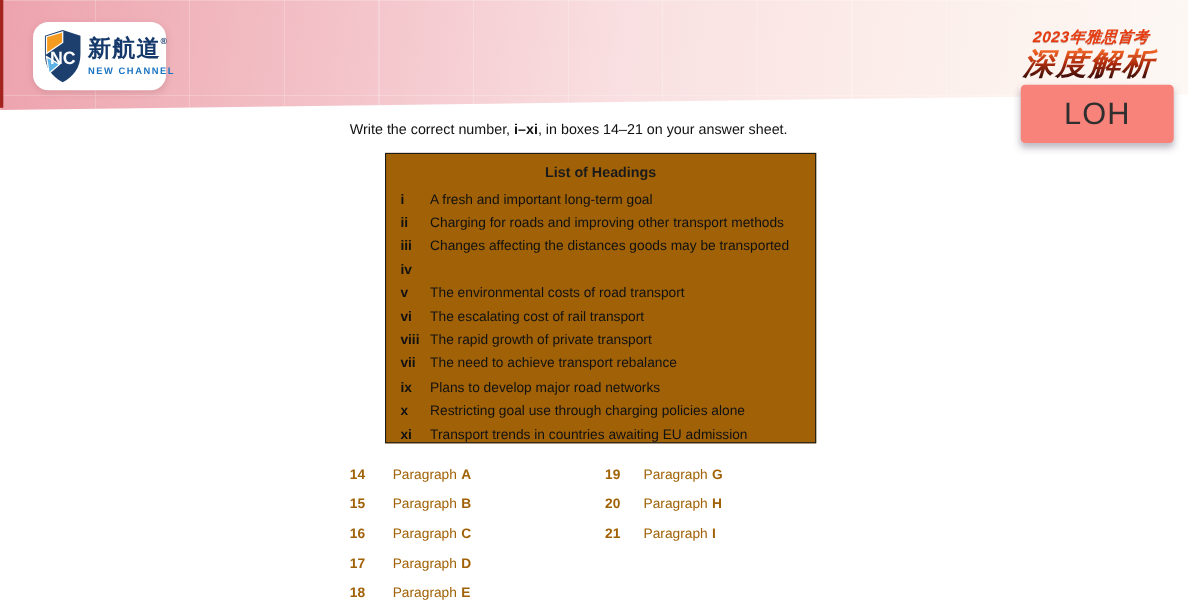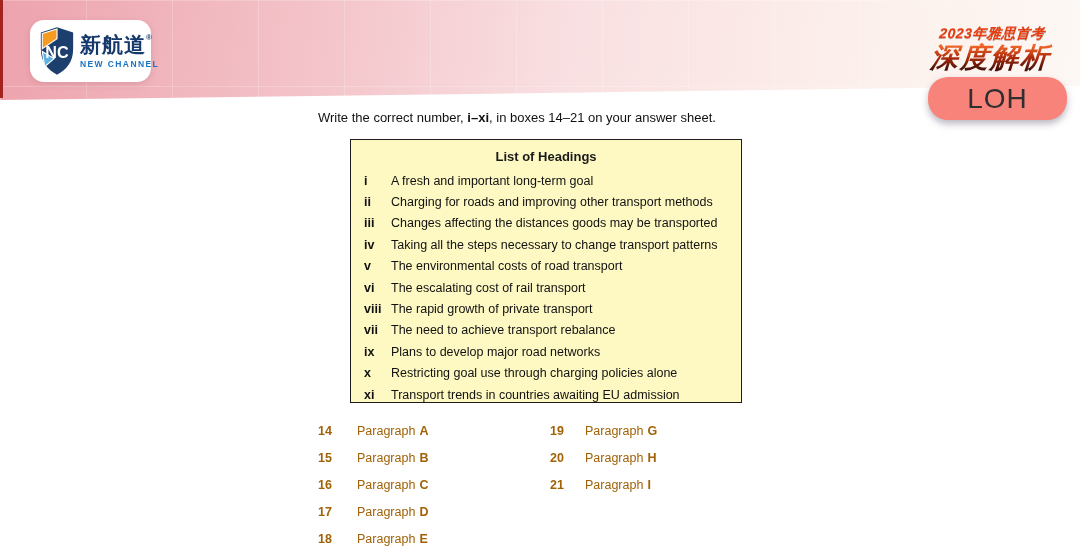--- a/index.html
+++ b/index.html
@@ -42,35 +42,35 @@
     letter-spacing:.5px; white-space:nowrap; text-shadow:0 1px 0 rgba(120,20,0,.35);
   }
   .promo-line2 {
     font-size:28px; font-weight:900; font-style:italic; letter-spacing:2px; line-height:30px; white-space:nowrap;
     background:linear-gradient(180deg,#f4692a 8%, #b02c0c 48%, #45100a 88%);
     -webkit-background-clip:text; background-clip:text; color:transparent;
   }
 
   
   .tag-button {
-    position:absolute; left:928px; top:77px; width:139px; height:43px;
-    background:#f8837a; border:none; border-radius:20px;
+    position:absolute; left:928px; top:77px; width:139px; height:53px;
+    background:#f8837a; border:none; border-radius:4px;
     box-shadow:0 4px 7px rgba(110,100,125,.45);
     font-family:"Liberation Sans", sans-serif; font-size:28px; font-weight:400;
     color:#2f2f2f; letter-spacing:1px; display:flex; align-items:center; justify-content:center;
     cursor:pointer;
   }
 
   
   .instruction { position:absolute; left:318px; top:110px; font-size:13px; color:#111; white-space:nowrap; }
   .instruction b { font-weight:bold; }
 
   .hbox {
     position:absolute; left:350px; top:139px; width:392px; height:264px;
-    border:1.5px solid #1c1c1c; box-sizing:border-box; background:#fef9c3;
+    border:1.5px solid #1c1c1c; box-sizing:border-box; background:#a16207;
   }
   .hbox-title { text-align:center; font-weight:bold; font-size:13px; margin-top:8px; line-height:17px; }
   .hlist { margin-top:5px; }
   .h-item { display:flex; align-items:center; height:21.4px; padding-left:13px; font-size:12.5px; color:#111; }
   .h-num { width:27px; font-weight:bold; flex:0 0 auto; }
   .h-text { white-space:nowrap; }
 
   .q-col { position:absolute; top:417px; }
   .q-left { left:318px; }
   .q-right { left:550px; }
@@ -123,21 +123,20 @@
       <div class="h-item">
           <span class="h-num">ii</span>
           <span class="h-text">Charging for roads and improving other transport methods</span>
         </div>
       <div class="h-item">
           <span class="h-num">iii</span>
           <span class="h-text">Changes affecting the distances goods may be transported</span>
         </div>
       <div class="h-item">
           <span class="h-num">iv</span>
-          <span class="h-text">Taking all the steps necessary to change transport patterns</span>
         </div>
       <div class="h-item">
           <span class="h-num">v</span>
           <span class="h-text">The environmental costs of road transport</span>
         </div>
       <div class="h-item">
           <span class="h-num">vi</span>
           <span class="h-text">The escalating cost of rail transport</span>
         </div>
       <div class="h-item">

